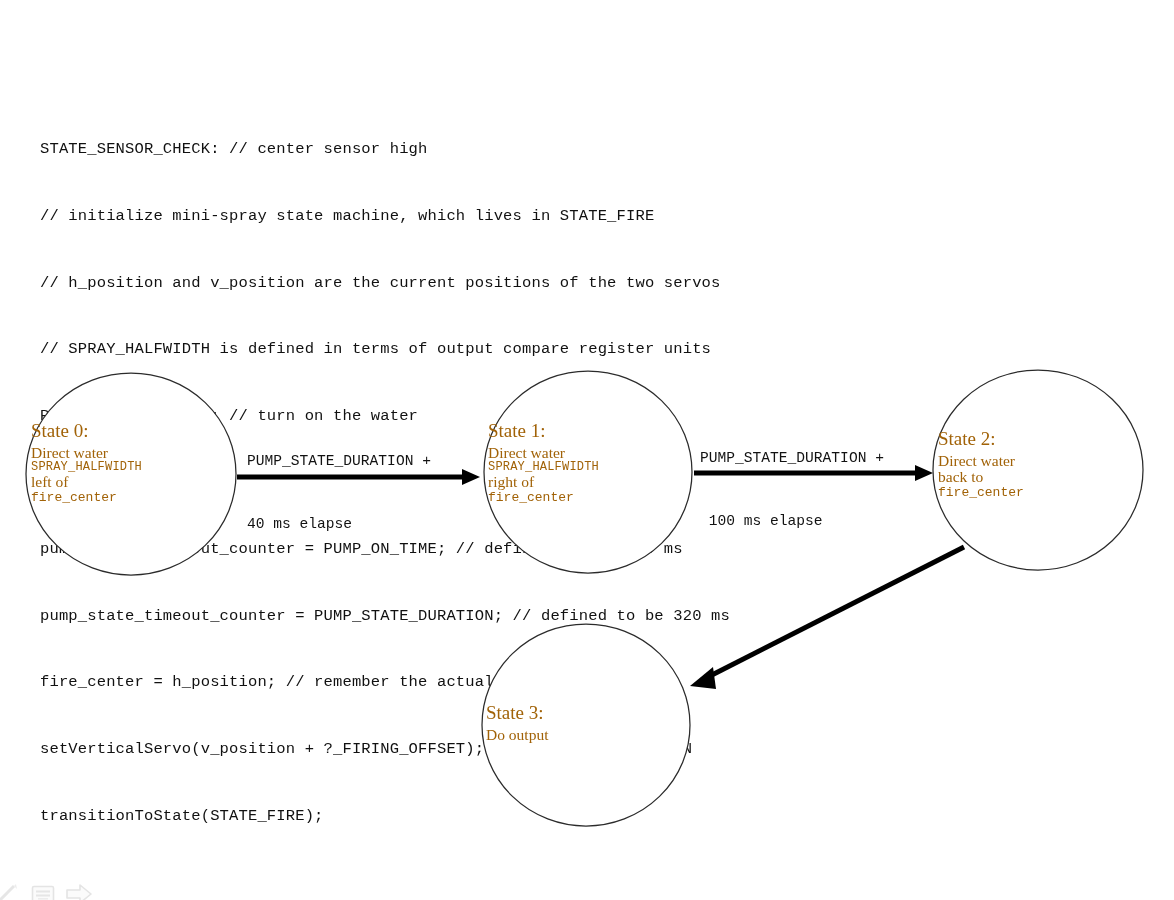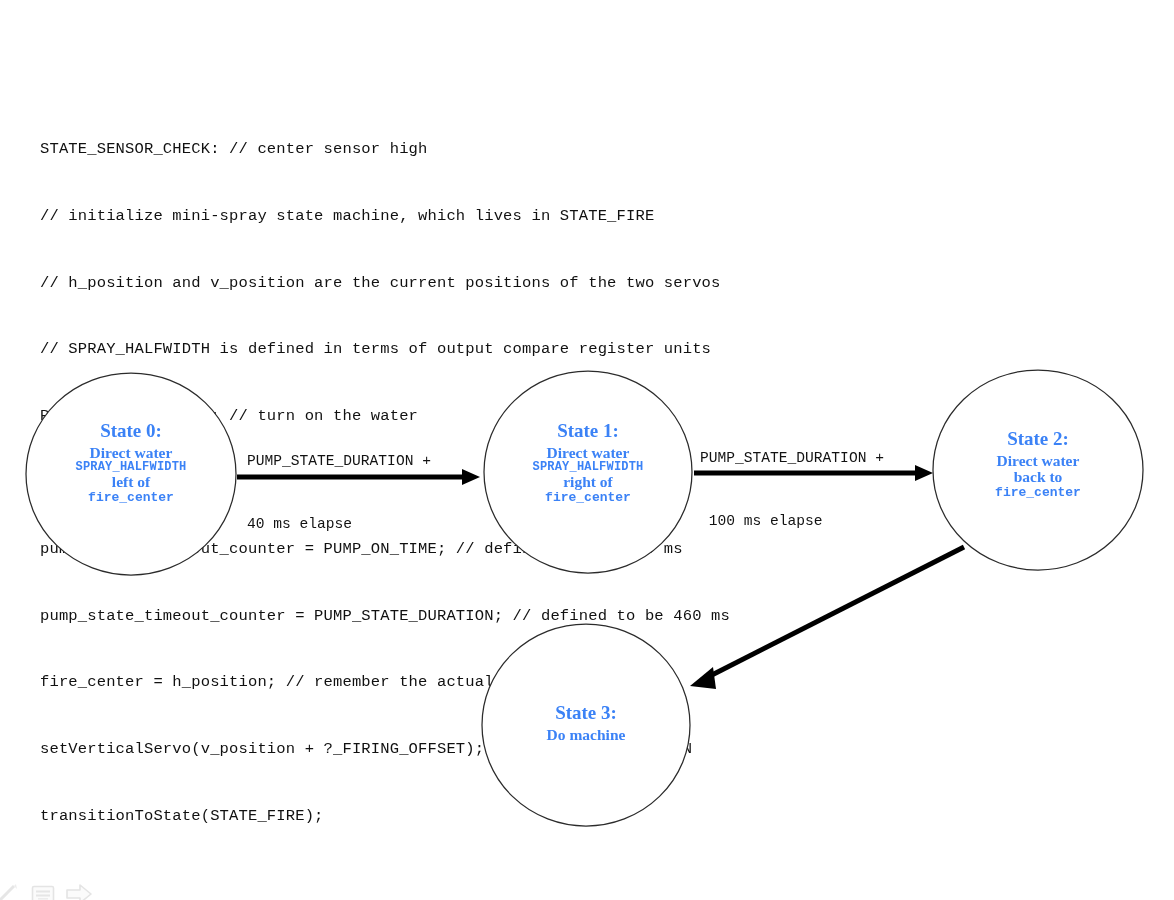--- a/index.html
+++ b/index.html
@@ -57,24 +57,23 @@
     pointer-events: auto;
   }
   #graph-layer .edge-head {
     fill: #000000;
     pointer-events: auto;
   }
 
   
   .node-label {
     position: absolute;
-    text-align: center;
-    color: #3b82f6;
+    text-align: left;
+    color: #a16207;
     line-height: 1.08;
-    font-weight: bold;
   }
   .node-title {
     font-family: "Liberation Serif", serif;
     font-size: 19px;
     display: block;
     margin-bottom: 3px;
     white-space: nowrap;
   }
   .ln-serif {
     font-family: "Liberation Serif", serif;
@@ -133,21 +132,21 @@
 <div id="canvas">
 
   <div id="code-block">
     <div>STATE_SENSOR_CHECK: // center sensor high</div>
     <div>// initialize mini-spray state machine, which lives in STATE_FIRE</div>
     <div>// h_position and v_position are the current positions of the two servos</div>
     <div>// SPRAY_HALFWIDTH is defined in terms of output compare register units</div>
     <div>PORTB |= (1&lt;&lt;PUMP); // turn on the water</div>
     <div>spray_state = 0;</div>
     <div>pump_toggle_timeout_counter = PUMP_ON_TIME; // defined to be 1500 ms</div>
-    <div>pump_state_timeout_counter = PUMP_STATE_DURATION; // defined to be 460 ms</div>
+    <div>pump_state_timeout_counter = PUMP_STATE_DURATION; // defined to be 320 ms</div>
     <div>fire_center = h_position; // remember the actual fire center</div>
     <div>setVerticalServo(v_position + ?_FIRING_OFFSET); // ?: H, V_UP, V_DOWN</div>
     <div>transitionToState(STATE_FIRE);</div>
   </div>
 
   <svg id="graph-layer" viewBox="0 0 1174 900" xmlns="http://www.w3.org/2000/svg">
 
     <ellipse class="node-circle" cx="131" cy="459" rx="105" ry="101"></ellipse>
 
     <ellipse class="node-circle" cx="588" cy="457" rx="104" ry="101"></ellipse>
@@ -190,21 +189,21 @@
 
   <div class="node-label" style="left:938px; top:414px; width:200px;">
     <span class="node-title">State 2:</span>
     <span class="ln-serif">Direct water</span>
     <span class="ln-serif">back to</span>
     <span class="ln-mono">fire_center</span>
   </div>
 
   <div class="node-label" style="left:486px; top:688px; width:200px;">
     <span class="node-title">State 3:</span>
-    <span class="ln-serif">Do machine</span>
+    <span class="ln-serif">Do output</span>
   </div>
 
   <div class="edge-label" style="left:247px; top:394px;">
     <span>PUMP_STATE_DURATION +</span>
     <span>40 ms elapse</span>
   </div>
 
   <div class="edge-label" style="left:700px; top:391px;">
     <span>PUMP_STATE_DURATION +</span>
     <span> 100 ms elapse</span>

